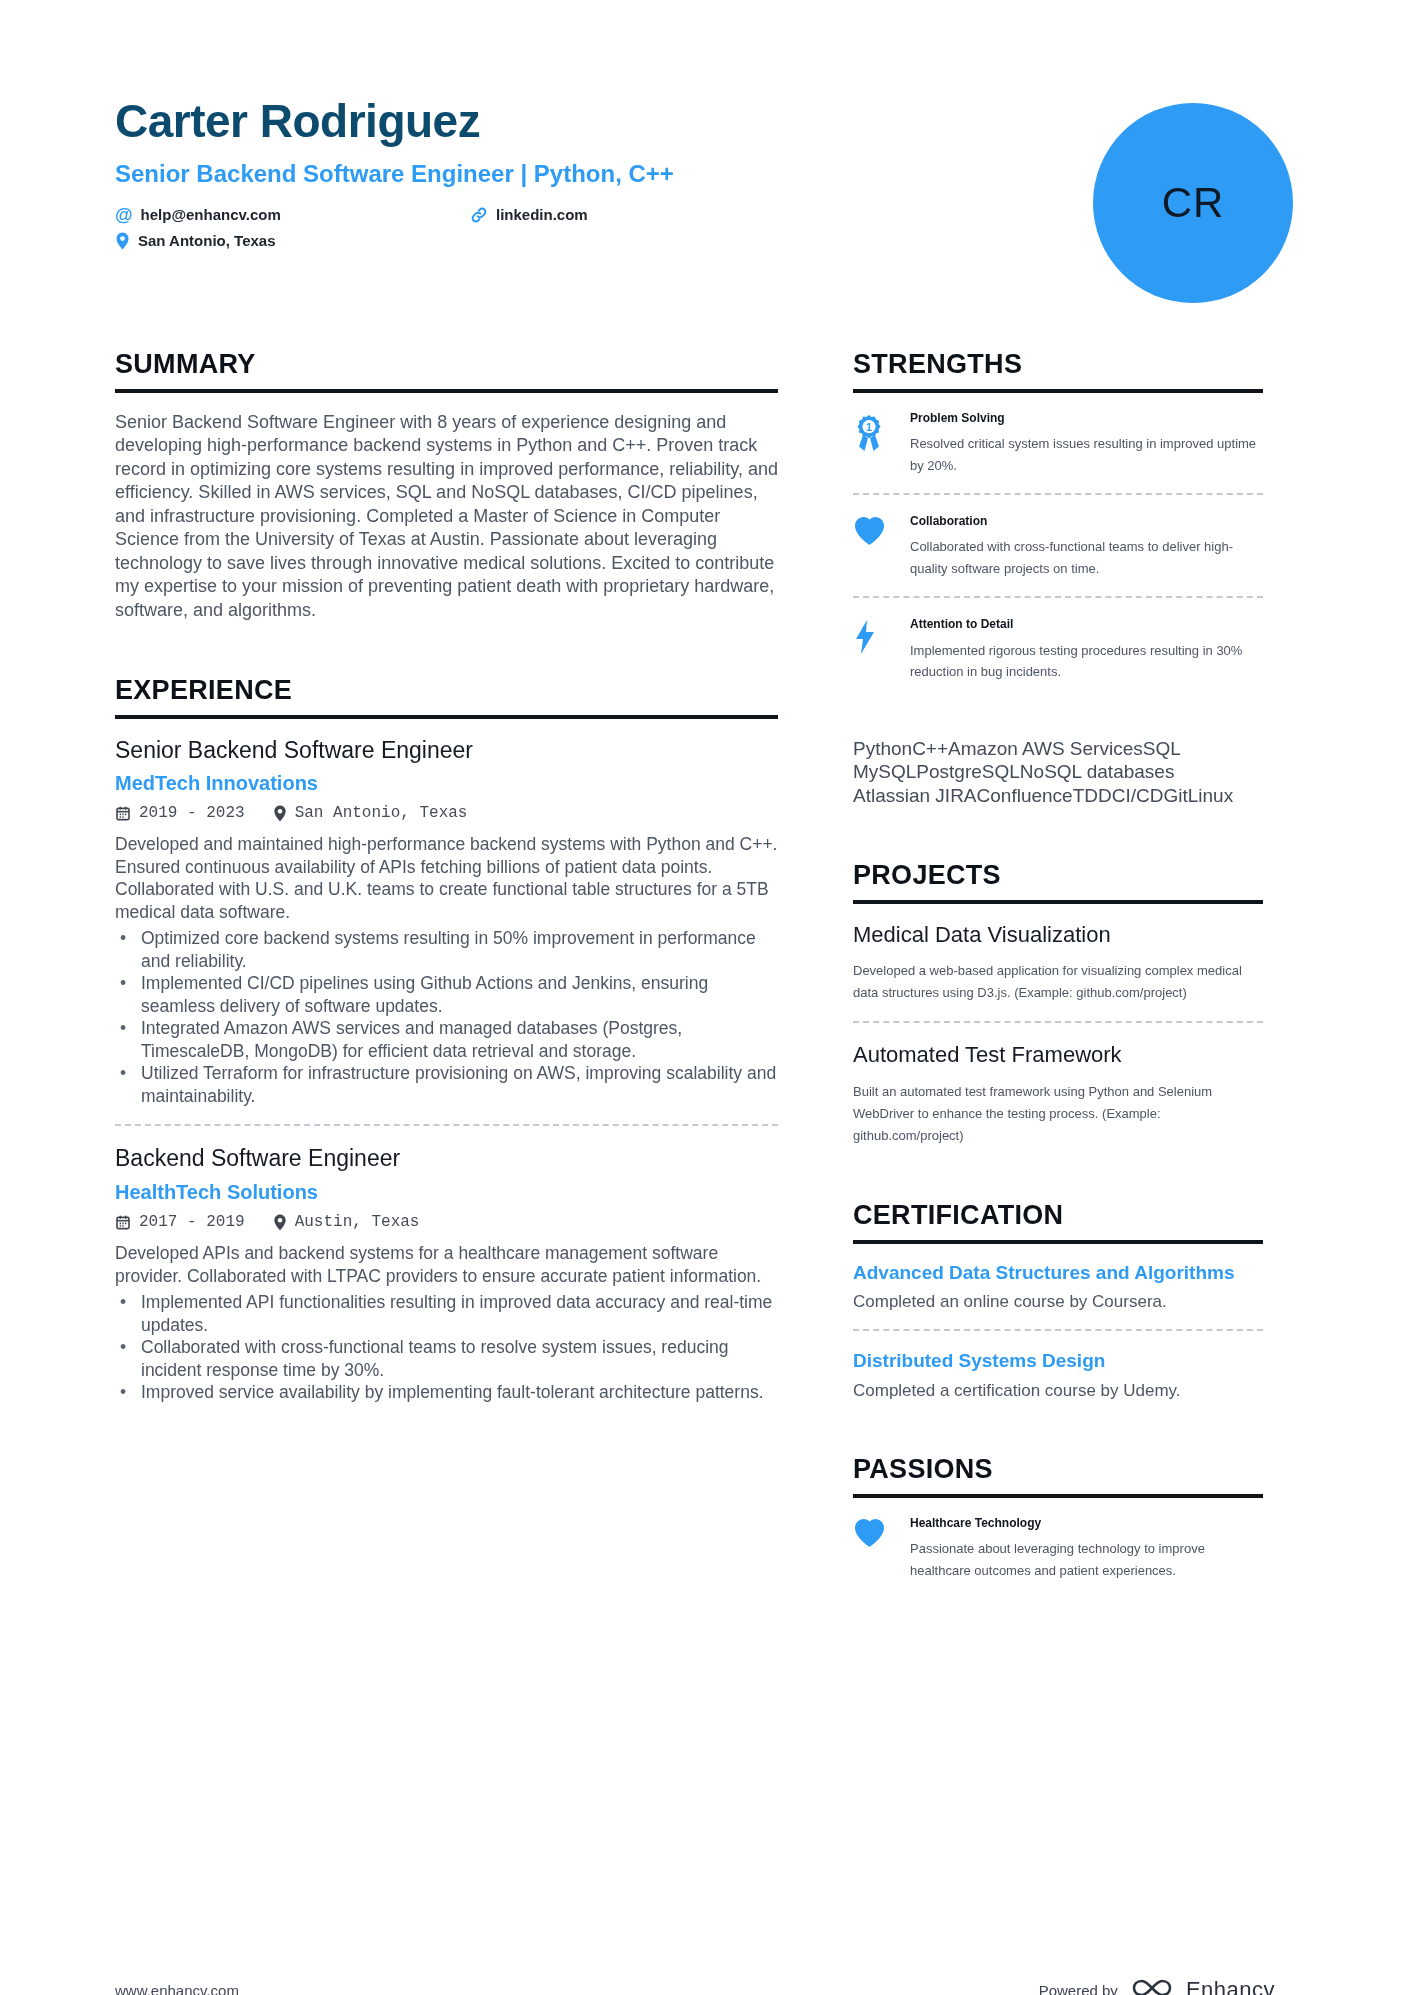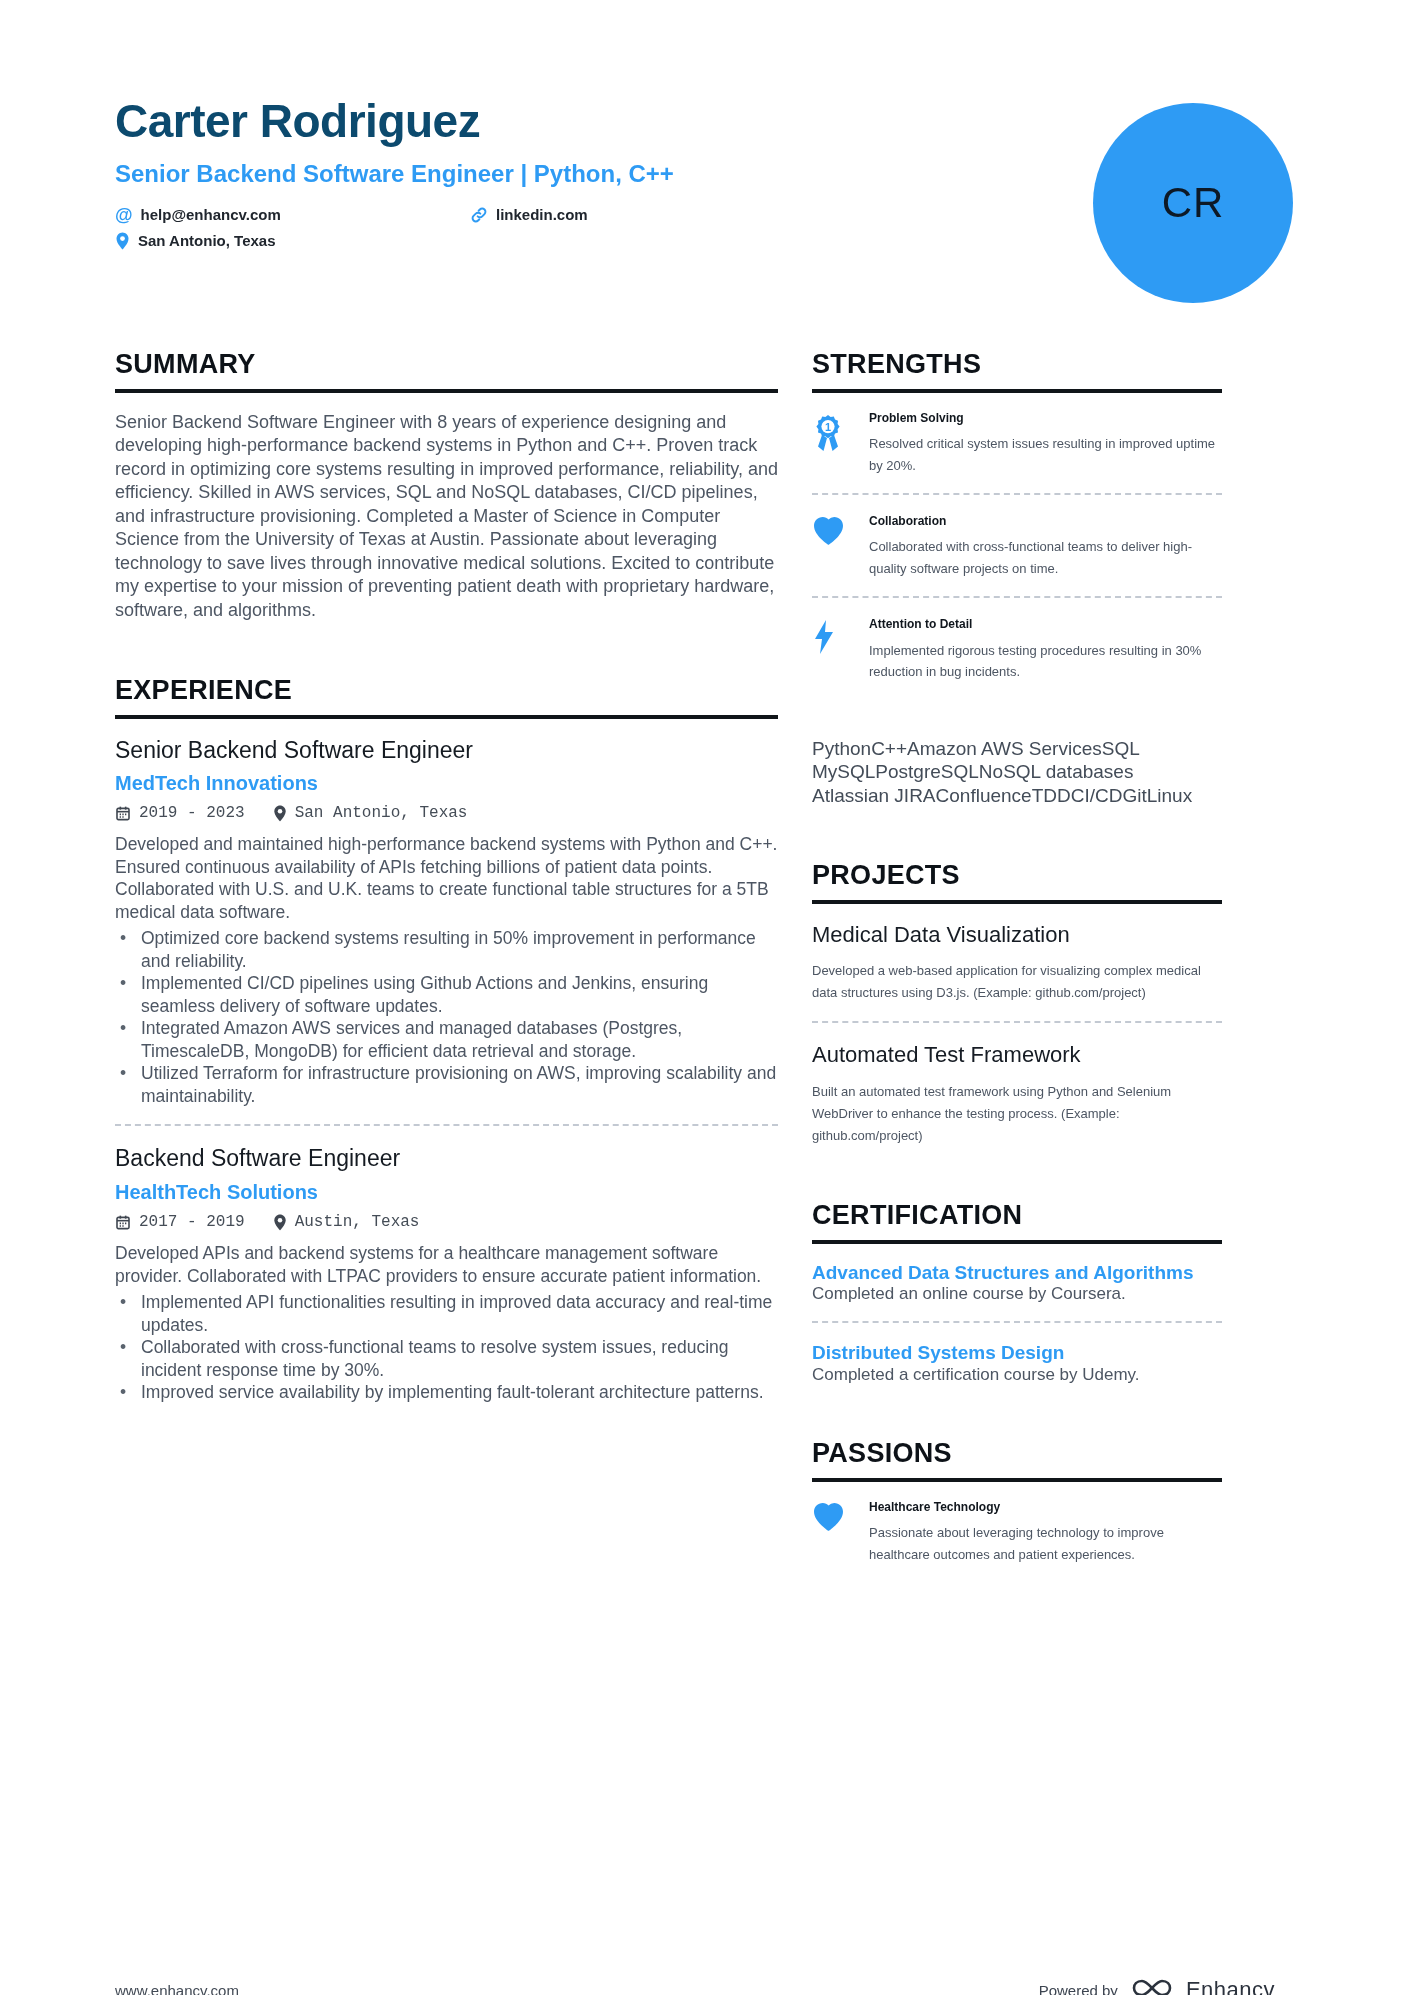--- a/index.html
+++ b/index.html
@@ -30,21 +30,21 @@
   .contact-item.email{width:355px;}
   .contact-icon{color:var(--accent);display:inline-flex;align-items:center;}
   .at-glyph{font-size:18px;font-weight:700;color:var(--accent);line-height:1;}
   .avatar{
     position:absolute;top:103px;right:117px;width:200px;height:200px;border-radius:50%;
     background:var(--accent);display:flex;align-items:center;justify-content:center;
     font-size:42px;font-weight:500;color:#0d1926;letter-spacing:1px;
   }
 
   
-  .content{display:flex;gap:34px;padding:0 147px 0 115px;}
+  .content{display:flex;gap:75px;padding:0 147px 0 115px;}
   .col-left{width:663px;flex:none;}
   .col-right{width:410px;flex:none;}
 
   .section{margin-top:54px;}
   .section.first{margin-top:0;}
   .section-heading{
     font-size:27px;line-height:1.1;font-weight:800;color:var(--ink);letter-spacing:0.3px;
     padding-bottom:9px;border-bottom:4px solid #101519;margin-bottom:18px;
   }
 
@@ -66,21 +66,21 @@
 
   
   .icon-item{display:flex;gap:24px;align-items:flex-start;}
   .icon-cell{width:33px;flex:none;color:var(--accent);padding-top:2px;}
   .item-title{font-size:12px;font-weight:700;color:#10161d;line-height:1.2;}
   .item-text{font-size:13px;line-height:21.5px;color:var(--text-gray);margin-top:8px;}
   .skills-text{font-size:19px;line-height:23.5px;color:#434c58;}
   .project-title{font-size:22px;font-weight:500;color:var(--text-dark);line-height:1.2;}
   .project-text{font-size:13px;line-height:22px;color:var(--text-gray);margin-top:12px;}
   .cert-title{font-size:19px;font-weight:700;color:var(--accent);line-height:1.2;}
-  .cert-text{font-size:17px;color:var(--text-gray);}
+  .cert-text{font-size:17px;color:var(--text-gray);margin-top:8px;}
 
   
   .footer{
     position:absolute;left:115px;right:135px;top:1974px;
     display:flex;justify-content:space-between;align-items:center;
   }
   .footer-url{font-size:15px;color:#424a55;}
   .powered{display:flex;align-items:center;gap:12px;color:#2b323d;}
   .powered-label{font-size:15px;color:#3c4450;}
   .brand-name{font-size:22px;letter-spacing:0.5px;color:#2b323d;}

